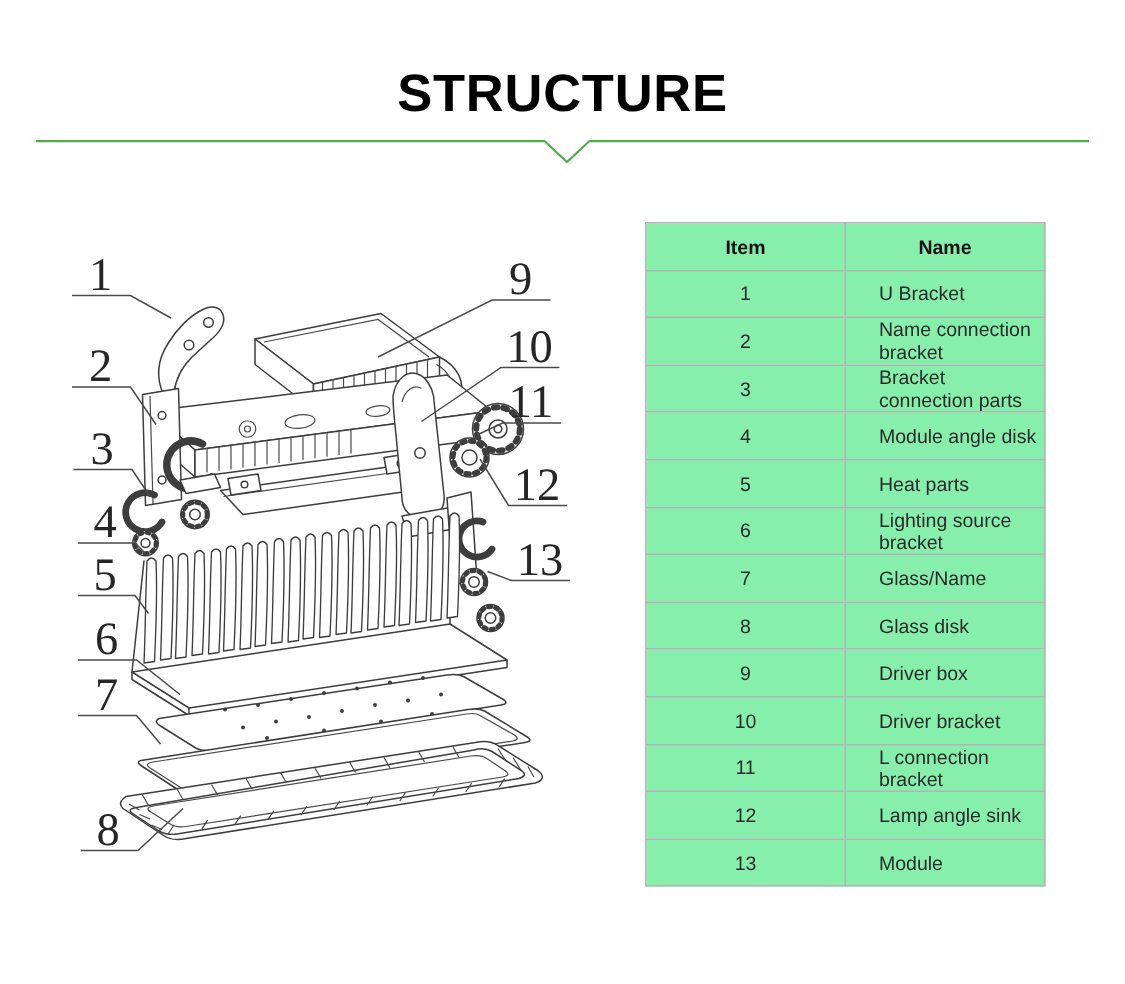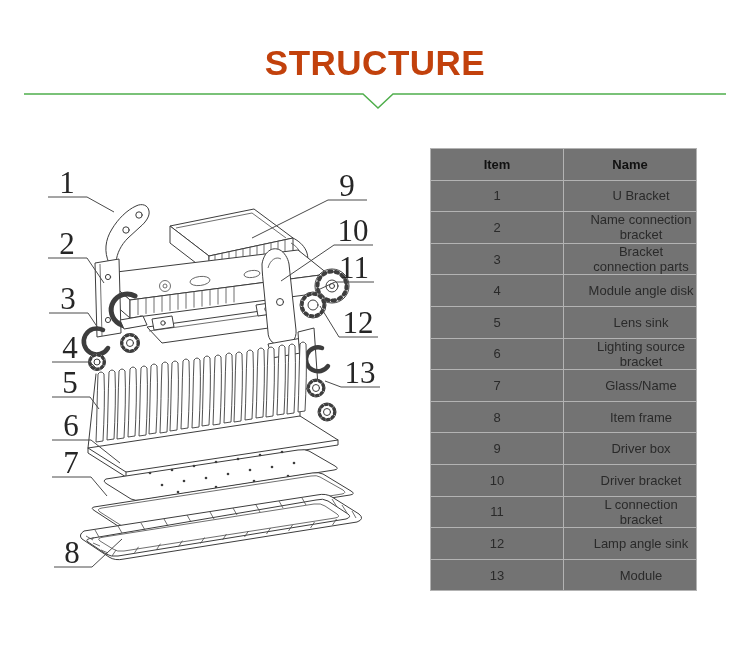--- a/index.html
+++ b/index.html
@@ -1,35 +1,35 @@
 <!DOCTYPE html>
 <html style="--accent: #4fae4c;"><head>
 <meta charset="utf-8">
 <style>
   html,body{margin:0;padding:0;background:#ffffff;}
   body{width:750px;height:656px;position:relative;overflow:hidden;
        font-family:"Liberation Sans",sans-serif;color:#1a1a1a;}
   .page-title{position:absolute;top:40px;left:0;width:750px;height:46px;
     line-height:46px;text-align:center;font-size:35px;font-weight:bold;
-    letter-spacing:.5px;color:#c2410c;}
+    letter-spacing:.5px;color:#000000;}
   svg.overlay{position:absolute;left:0;top:0;width:750px;height:656px;}
   svg .ln{stroke:#3d3d3d;stroke-width:1;fill:none;stroke-linejoin:round;stroke-linecap:round;}
   svg .face{stroke:#3d3d3d;stroke-width:1;fill:#ffffff;stroke-linejoin:round;}
   svg .thin{stroke:#4a4a4a;stroke-width:.8;fill:none;}
   svg .dot{fill:#3d3d3d;stroke:none;}
   svg .callout text{font-family:"Liberation Serif",serif;font-size:31px;fill:#262626;text-anchor:middle;}
   svg .callout path{stroke:#4a4a4a;stroke-width:1;fill:none;}
   svg .accent{stroke:var(--accent,#4fae4c);stroke-width:1.5;fill:none;}
   .parts-table-wrap{position:absolute;left:430px;top:148px;}
   table.parts{border-collapse:collapse;table-layout:fixed;width:267px;}
   table.parts th,table.parts td{border:1px solid #b3b3b3;font-size:13px;height:30.6px;
-    padding:0;vertical-align:middle;color:#2a2a2a;background:#737373;}
+    padding:0;vertical-align:middle;color:#2a2a2a;background:#86efac;}
   table.parts th{font-weight:bold;text-align:center;color:#111;}
   table.parts td.c-item{width:52px;text-align:center;}
-  table.parts td.c-name{text-align:center;padding-left:22px;}
+  table.parts td.c-name{text-align:left;padding-left:22px;}
 </style>
 </head>
 <body>
 
 <div class="page-title">STRUCTURE</div>
 
 <svg class="overlay" viewBox="0 0 750 656">
 
   <path class="accent" d="M24,94 L363,94 L378,108 L393,94 L726,94"></path>
 
@@ -255,33 +255,33 @@
       <tr>
           <td class="c-item">3</td>
           <td class="c-name">Bracket connection parts</td>
         </tr>
       <tr>
           <td class="c-item">4</td>
           <td class="c-name">Module angle disk</td>
         </tr>
       <tr>
           <td class="c-item">5</td>
-          <td class="c-name">Lens sink</td>
+          <td class="c-name">Heat parts</td>
         </tr>
       <tr>
           <td class="c-item">6</td>
           <td class="c-name">Lighting source bracket</td>
         </tr>
       <tr>
           <td class="c-item">7</td>
           <td class="c-name">Glass/Name</td>
         </tr>
       <tr>
           <td class="c-item">8</td>
-          <td class="c-name">Item frame</td>
+          <td class="c-name">Glass disk</td>
         </tr>
       <tr>
           <td class="c-item">9</td>
           <td class="c-name">Driver box</td>
         </tr>
       <tr>
           <td class="c-item">10</td>
           <td class="c-name">Driver bracket</td>
         </tr>
       <tr>

